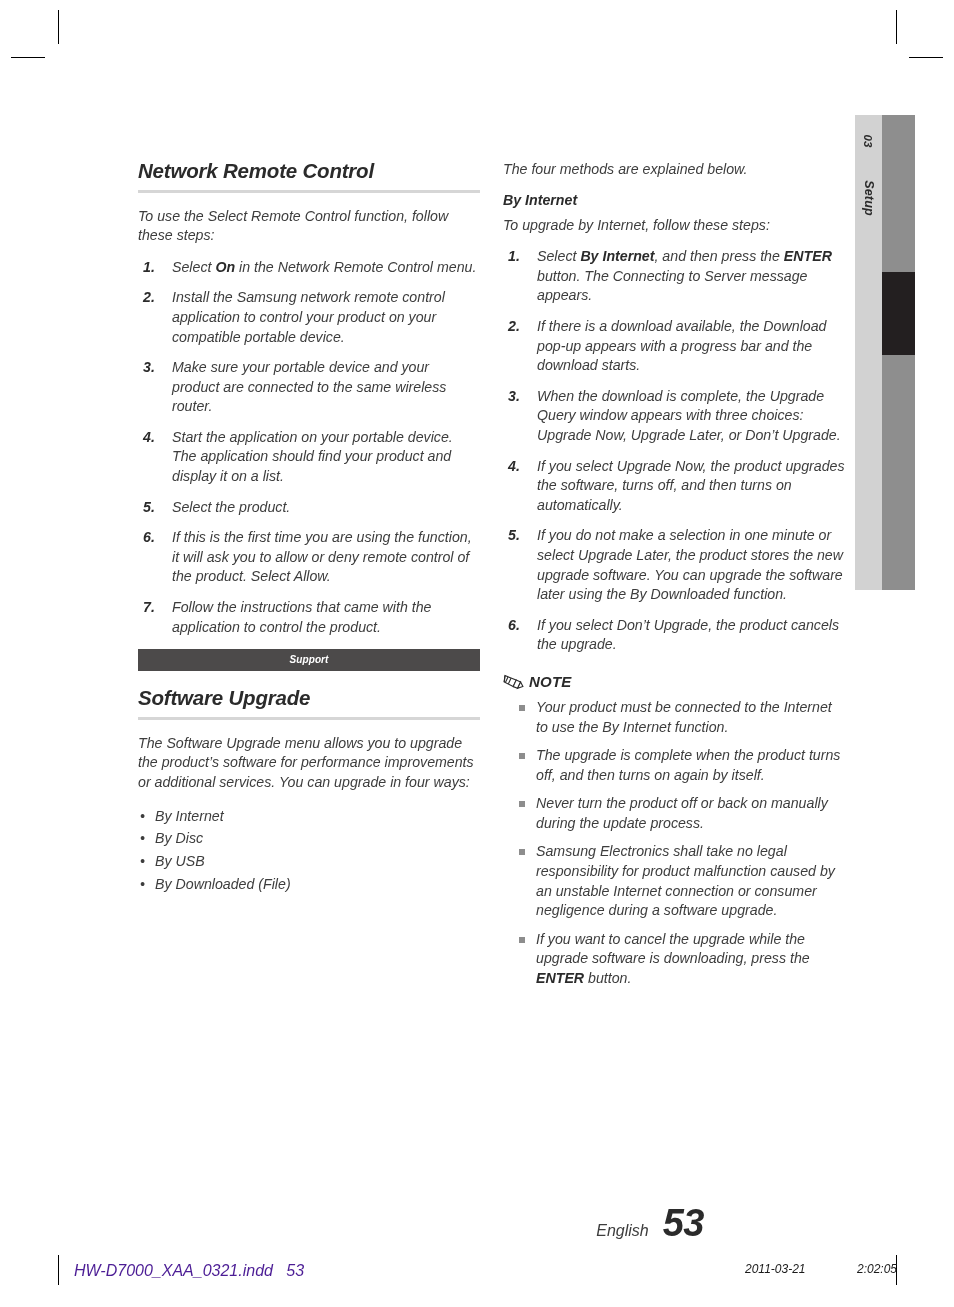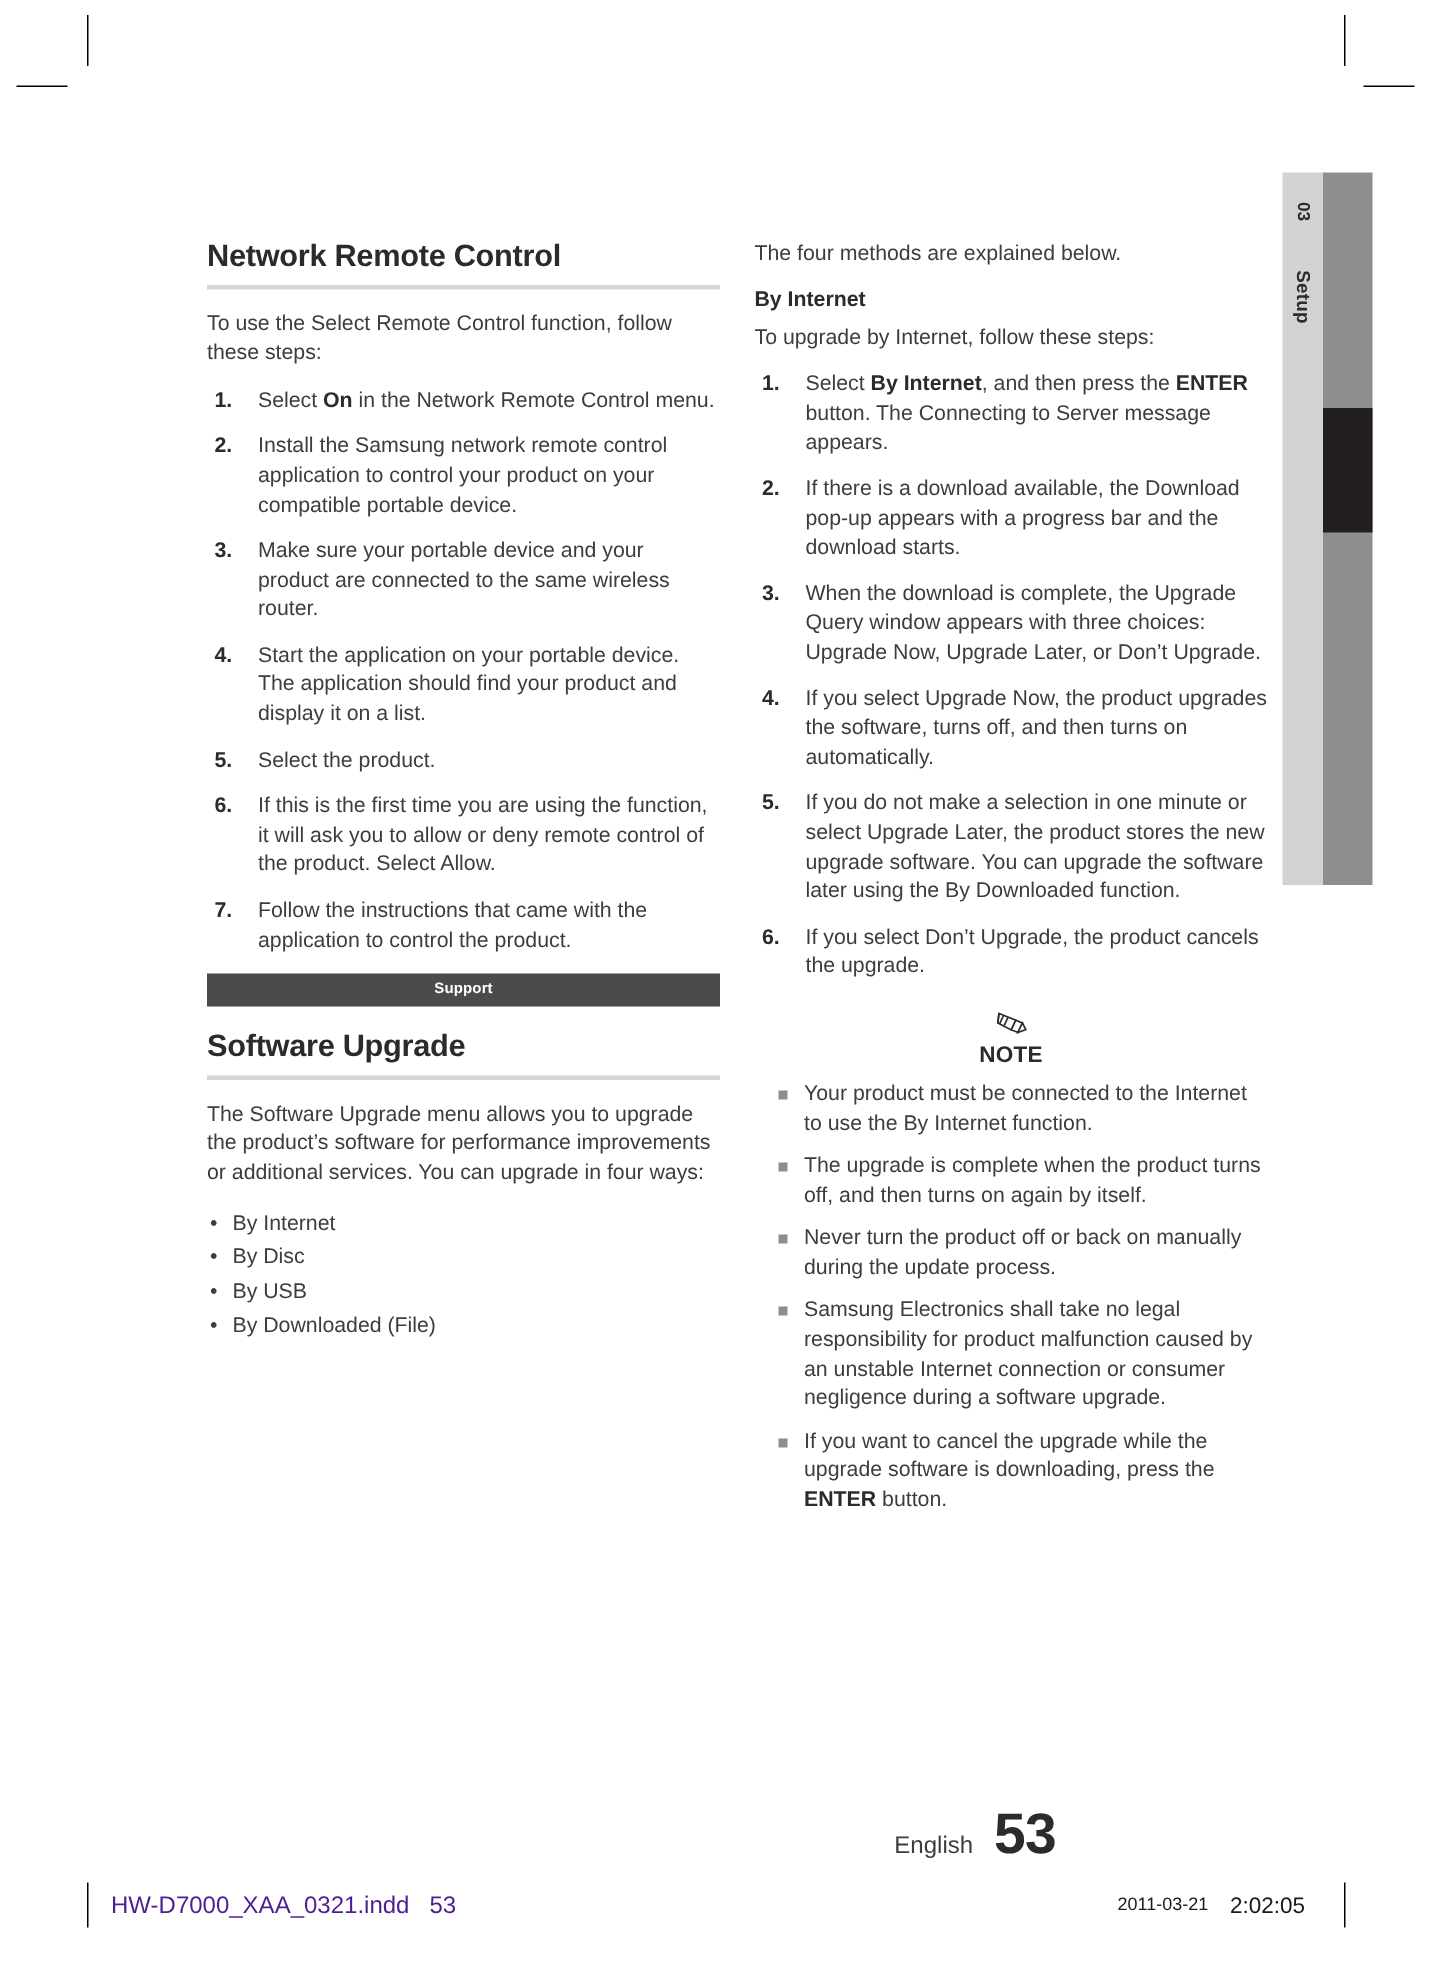--- a/index.html
+++ b/index.html
@@ -18,21 +18,21 @@
 
   
   .crop { position: absolute; background: #000; }
   .crop-v { width: 1px; height: 34px; }
   .crop-h { height: 1px; width: 34px; }
 
   
   .page {
     position: absolute;
     left: 0; top: 0;
-    width: 756px; height: 1307px;
+    width: 756px; height: 1307px; font-style: italic;
   }
 
   .col {
     position: absolute;
     top: 160px;
     width: 342px;
   }
   .col-left  { left: 138px; }
   .col-right { left: 503px; }
 
@@ -125,21 +125,20 @@
     margin: 0 0 16px 0;
     letter-spacing: 0.1px;
   }
 
   
   .note-head {
     display: flex;
     align-items: center;
     gap: 5px;
     margin: 18px 0 8px 0;
-    flex-direction: column;
   }
   .note-head .note-label {
     font-size: 15px;
     font-weight: bold;
     color: #2b2b2b;
     letter-spacing: 0.2px;
   }
   .pencil-icon { display: block; }
 
   ul.note-list {
@@ -265,23 +264,23 @@
   }
   .prod-footer .fdate {
     position: absolute;
     left: 745px;
     top: 7px;
     font-size: 12px;
     color: #1a1a1a;
   }
   .prod-footer .ftime {
     position: absolute;
-    left: 820px;
+    left: 857px;
     top: 7px;
-    font-size: 15px;
+    font-size: 12px;
     color: #1a1a1a;
   }
 </style>
 </head>
 <body>
 
 <div class="page">
 
   <div class="crop crop-v" style="left:58px; top:10px;"></div>
   <div class="crop crop-h" style="left:11px; top:57px;"></div>

